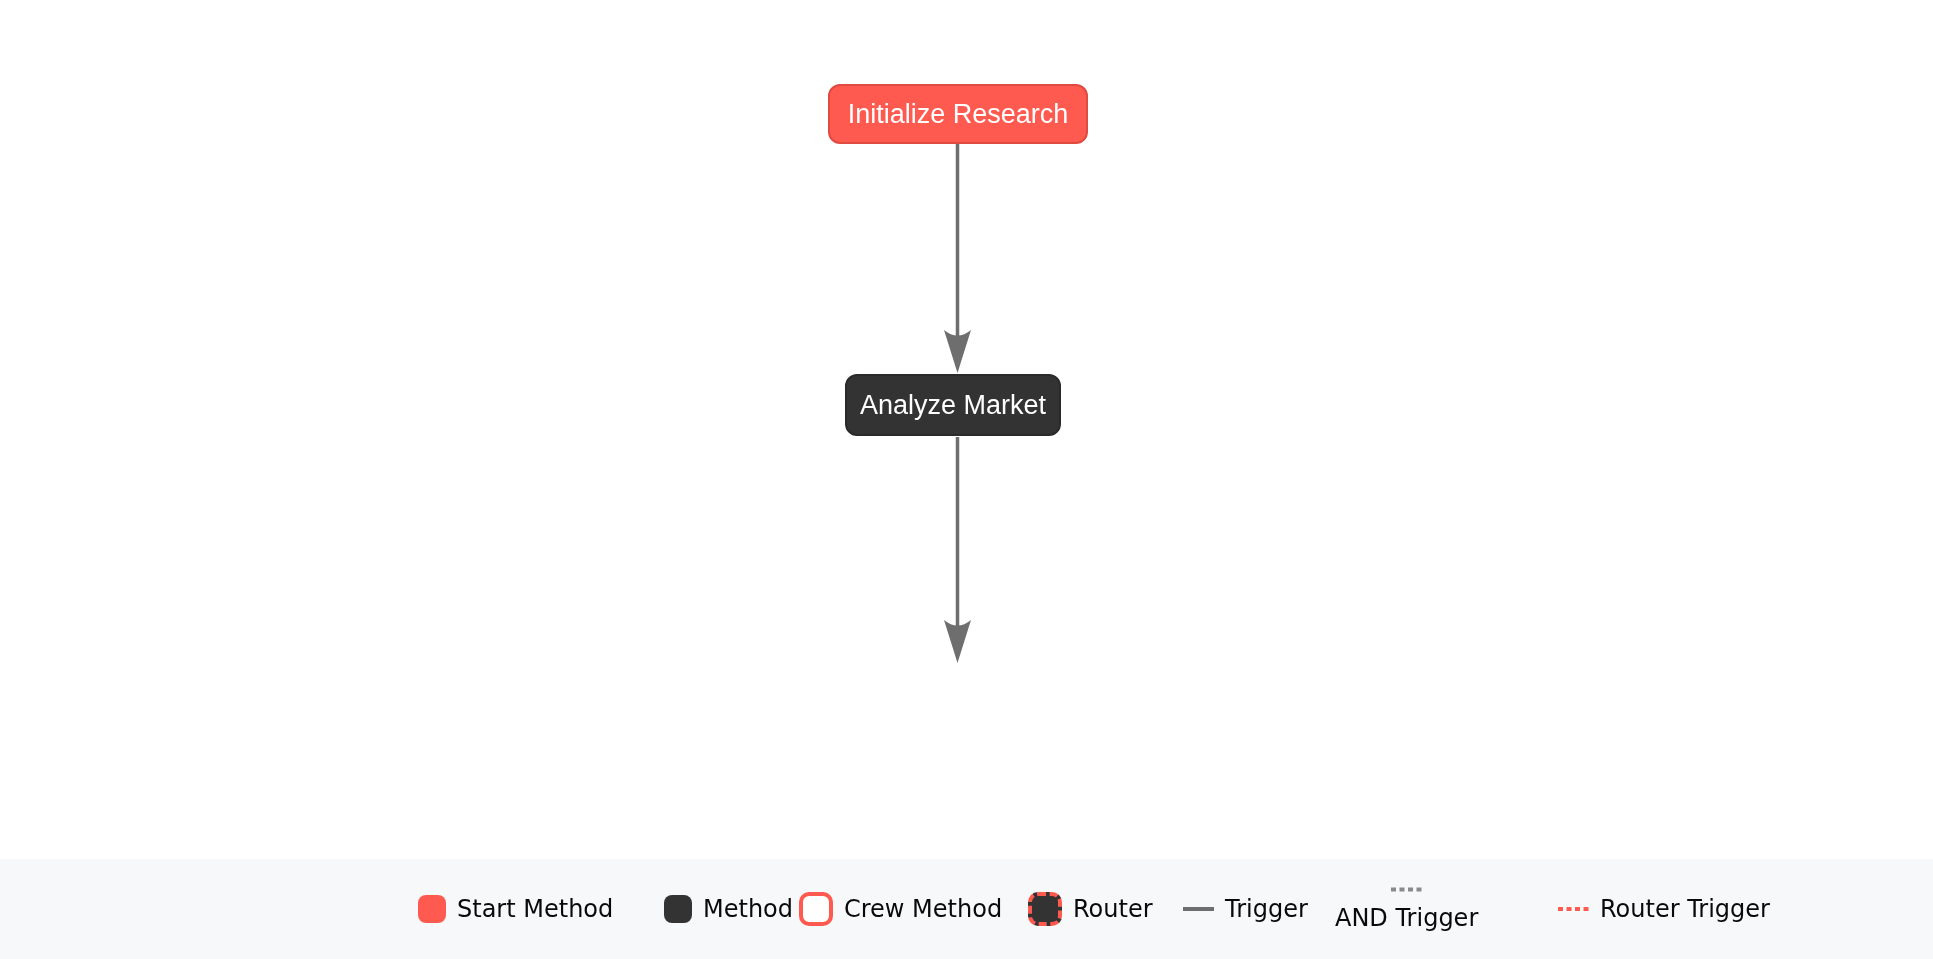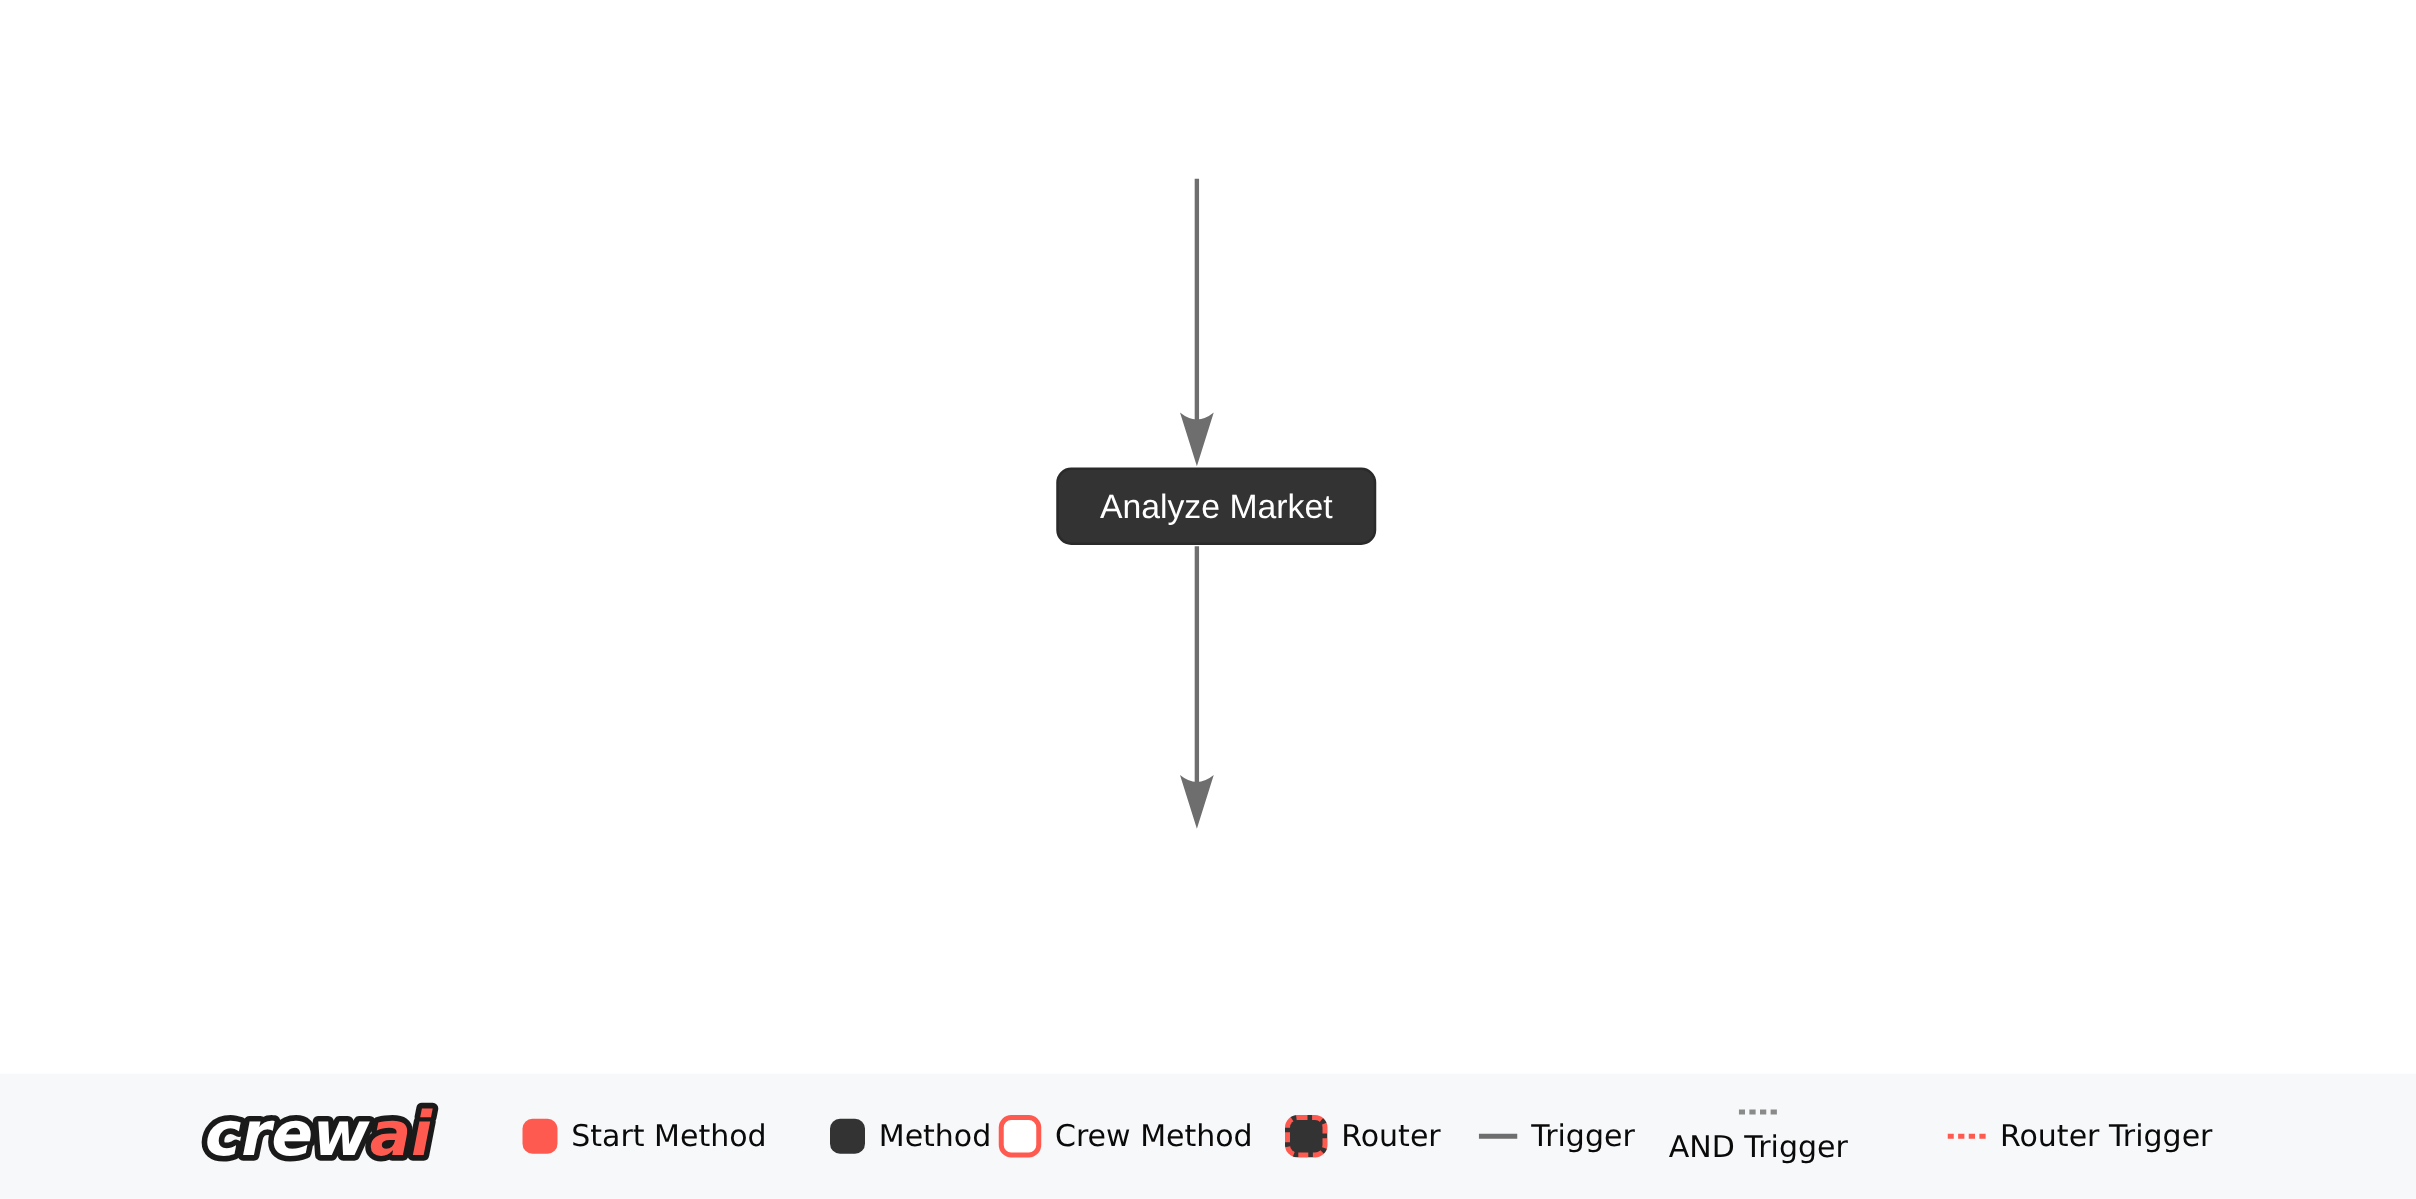--- a/index.html
+++ b/index.html
@@ -73,36 +73,32 @@
         <line x1="957.5" y1="143" x2="957.5" y2="345" stroke="#6e6e6e" stroke-width="3.5"></line>
         <path d="M957.5,373 L944,330 Q957.5,341 971,330 Z" fill="#6e6e6e"></path>
       </g>
 
       <g>
         <line x1="957.5" y1="437" x2="957.5" y2="635" stroke="#6e6e6e" stroke-width="3.5"></line>
         <path d="M957.5,663 L944,620 Q957.5,631 971,620 Z" fill="#6e6e6e"></path>
       </g>
     </svg>
 
+    <div class="flow-node node-start" style="left:828px; top:84px; width:260px; height:60px;">
+      <span>Initialize Research</span>
+    </div>
 
-    <div class="flow-node node-method" style="left:845px; top:374px; width:256px; height:62px;justify-content:center;">
+    <div class="flow-node node-method" style="left:845px; top:374px; width:216px; height:62px;justify-content:center;">
       <span>Analyze Market</span>
     </div>
 
   </div>
 
   <div class="legend-bar">
 
-    <div class="logo-wrap" style="left:160px;">
-      <svg width="235" height="74" viewBox="0 0 235 74">
-        <text x="4" y="54" font-family="DejaVu Sans" font-size="49" font-weight="bold" font-style="italic" paint-order="stroke" stroke="#1a1a1a" stroke-width="9" stroke-linejoin="round">
-          <tspan fill="#ffffff">crew</tspan><tspan fill="#ff5a50">ai</tspan>
-        </text>
-      </svg>
-    </div>
 
     <div class="legend-item" style="left:418px;">
       <div class="sw sw-start"></div>
       <span class="legend-label">Start Method</span>
     </div>
 
     <div class="legend-item" style="left:664px;">
       <div class="sw sw-method"></div>
       <span class="legend-label">Method</span>
     </div>

